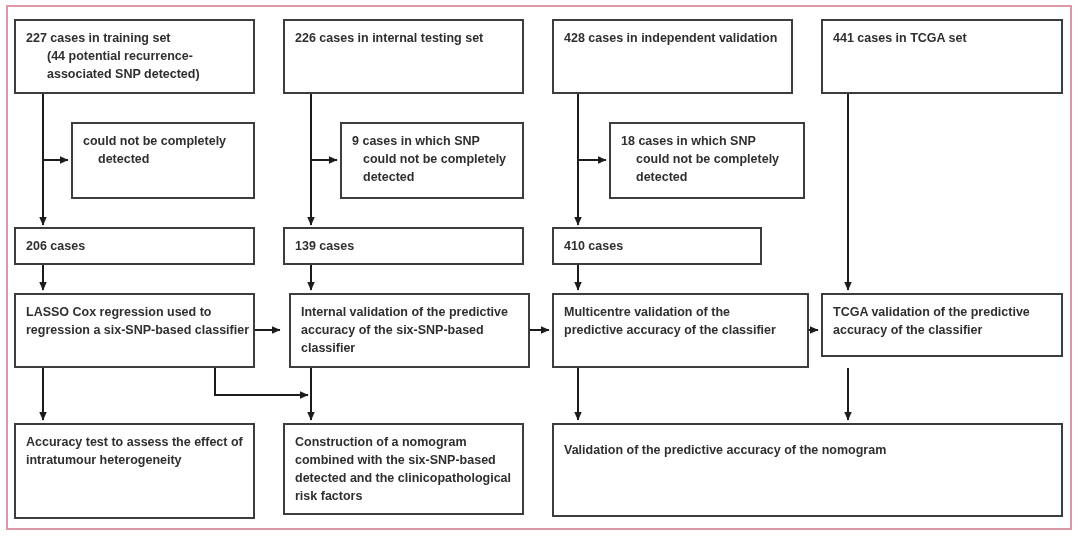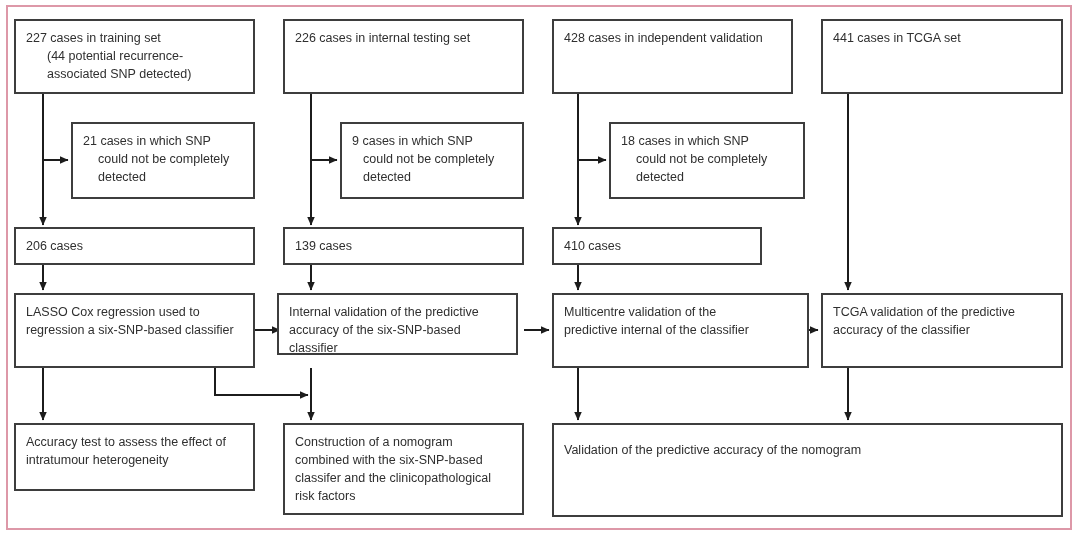--- a/index.html
+++ b/index.html
@@ -9,20 +9,21 @@
     --text:#2f2f2f;
     --arrow:#1c1c1c;
   }
   html,body{margin:0;padding:0;background:#ffffff;}
   #stage{
     position:relative;
     width:1080px;height:538px;
     background:#ffffff;
     font-family:"Liberation Sans", sans-serif;
     overflow:hidden;
+    font-weight:bold;
   }
   .frame{
     position:absolute;
     left:6px;top:5px;width:1066px;height:525px;
     border:2px solid var(--frame-pink);
     box-sizing:border-box;
   }
   #connectors{
     position:absolute;left:0;top:0;width:1080px;height:538px;
   }
@@ -103,21 +104,20 @@
       </div>
   </div>
   <div class="box" style="left:821px;top:19px;width:242px;height:75px">
     <div class="box-text">
         <div>441 cases in TCGA set</div>
       </div>
   </div>
 
   <div class="box" style="left:71px;top:122px;width:184px;height:77px">
     <div class="box-text hang-15">
-        <div>21 cases in which SNP</div>
         <div>could not be completely</div>
         <div>detected</div>
       </div>
   </div>
   <div class="box" style="left:340px;top:122px;width:184px;height:77px">
     <div class="box-text hang-11">
         <div>9 cases in which SNP</div>
         <div>could not be completely</div>
         <div>detected</div>
       </div>
@@ -145,51 +145,51 @@
         <div>410 cases</div>
       </div>
   </div>
 
   <div class="box" style="left:14px;top:293px;width:241px;height:75px">
     <div class="box-text">
         <div>LASSO Cox regression used to</div>
         <div>regression a six-SNP-based classifier</div>
       </div>
   </div>
-  <div class="box" style="left:277px;top:293px;width:241px;height:62px">
+  <div class="box" style="left:289px;top:293px;width:241px;height:75px">
     <div class="box-text">
         <div>Internal validation of the predictive</div>
         <div>accuracy of the six-SNP-based</div>
         <div>classifier</div>
       </div>
   </div>
   <div class="box" style="left:552px;top:293px;width:257px;height:75px">
     <div class="box-text">
         <div>Multicentre validation of the</div>
-        <div>predictive internal of the classifier</div>
+        <div>predictive accuracy of the classifier</div>
       </div>
   </div>
-  <div class="box" style="left:821px;top:293px;width:242px;height:75px">
+  <div class="box" style="left:821px;top:293px;width:242px;height:64px">
     <div class="box-text">
         <div>TCGA validation of the predictive</div>
         <div>accuracy of the classifier</div>
       </div>
   </div>
 
-  <div class="box" style="left:14px;top:423px;width:241px;height:68px">
+  <div class="box" style="left:14px;top:423px;width:241px;height:96px">
     <div class="box-text">
         <div>Accuracy test to assess the effect of</div>
         <div>intratumour heterogeneity</div>
       </div>
   </div>
   <div class="box" style="left:283px;top:423px;width:241px;height:92px">
     <div class="box-text">
         <div>Construction of a nomogram</div>
         <div>combined with the six-SNP-based</div>
-        <div>classifer and the clinicopathological</div>
+        <div>detected and the clinicopathological</div>
         <div>risk factors</div>
       </div>
   </div>
   <div class="box" style="left:552px;top:423px;width:511px;height:94px;padding-top:16px">
     <div class="box-text">
         <div>Validation of the predictive accuracy of the nomogram</div>
       </div>
   </div>
 
 </div>

